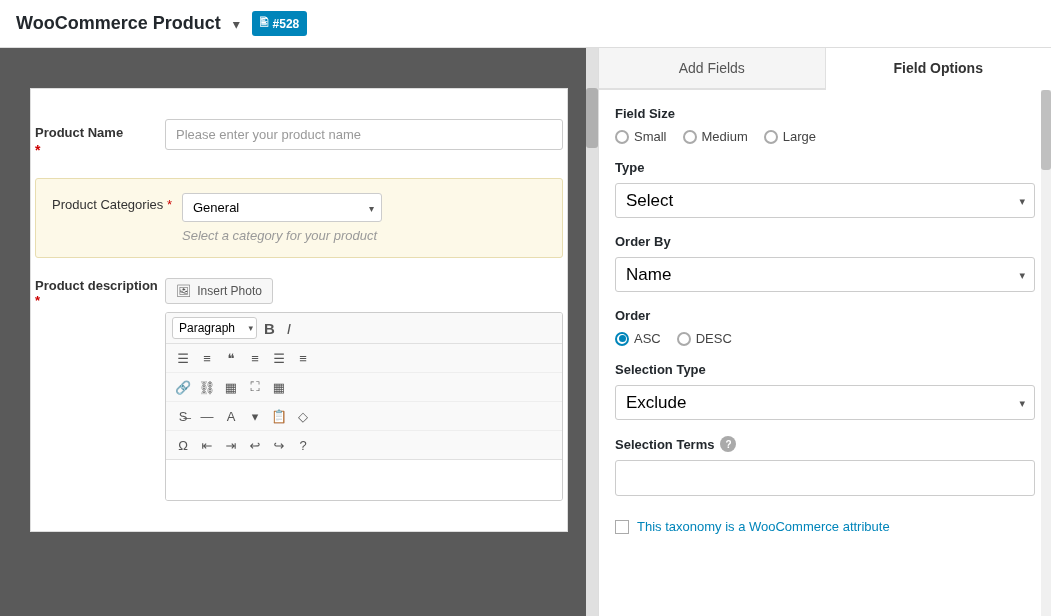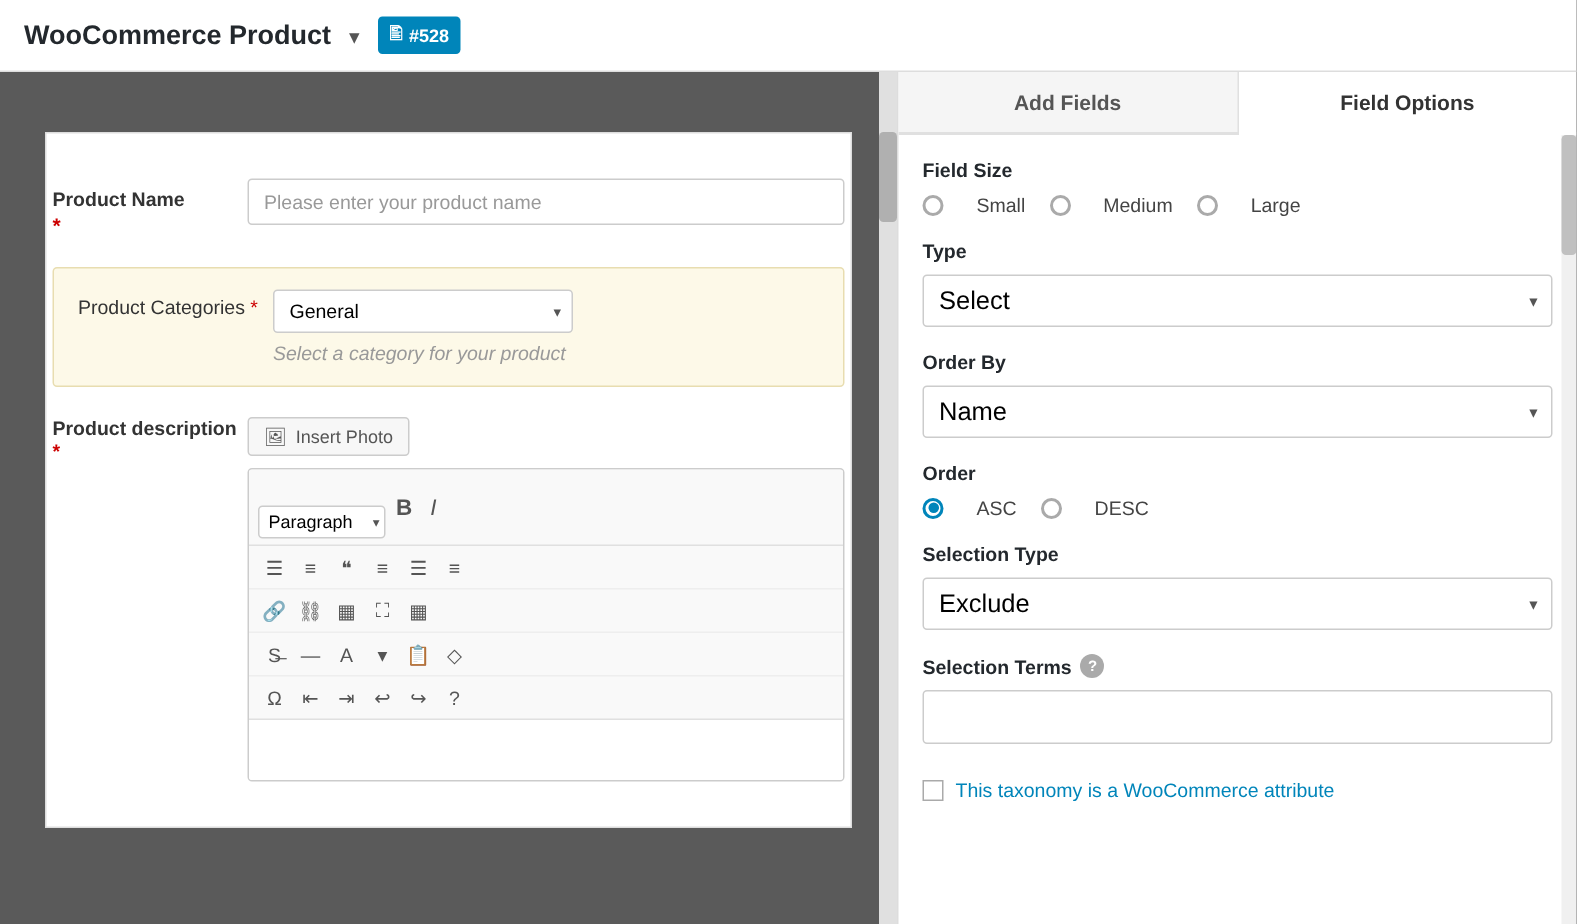--- a/index.html
+++ b/index.html
@@ -39,48 +39,48 @@
 
     
     .desc-row { display: flex; align-items: flex-start; }
     .desc-label { width: 130px; font-weight: 700; font-size: 13px; color: #333; flex-shrink: 0; }
     .desc-label .required { color: #c00; }
     .desc-control { flex: 1; }
     .insert-photo-btn { display: flex; align-items: center; gap: 6px; background: #f7f7f7; border: 1px solid #ccc; border-radius: 3px; padding: 5px 10px; font-size: 12px; color: #555; cursor: pointer; margin-bottom: 8px; width: fit-content; }
     .editor-toolbar { border: 1px solid #ccc; border-radius: 3px; overflow: hidden; }
     .editor-toolbar-row1 { display: flex; align-items: center; gap: 2px; padding: 4px 6px; border-bottom: 1px solid #e0e0e0; background: #f9f9f9; }
     .editor-format-select { border: 1px solid #ccc; border-radius: 3px; padding: 3px 20px 3px 6px; font-size: 12px; background: #fff; appearance: none; -webkit-appearance: none; position: relative; }
-    .editor-format-wrap { position: relative; display: inline-block; margin-top: 20px; }
+    .editor-format-wrap { position: relative; display: inline-block; }
     .editor-format-arrow { position: absolute; right: 4px; top: 50%; transform: translateY(-50%); font-size: 9px; pointer-events: none; color: #555; }
     .editor-btn { background: none; border: none; cursor: pointer; padding: 2px 5px; font-size: 14px; color: #555; border-radius: 2px; line-height: 1; }
     .editor-btn.bold { font-weight: 900; font-size: 15px; }
     .editor-btn.italic { font-style: italic; font-size: 15px; }
     .editor-icons-rows { background: #f9f9f9; border-bottom: 1px solid #e0e0e0; }
     .editor-icon-row { display: flex; align-items: center; gap: 2px; padding: 3px 6px; border-bottom: 1px solid #eee; }
     .editor-icon-row:last-child { border-bottom: none; }
     .editor-icon { width: 22px; height: 22px; display: flex; align-items: center; justify-content: center; cursor: pointer; color: #555; font-size: 13px; border-radius: 2px; }
     .editor-body { background: #fff; min-height: 40px; padding: 8px; border: none; }
 
     
     .left-scroll { position: absolute; right: 0; top: 0; width: 12px; height: 100%; background: #e0e0e0; }
     .left-scroll-thumb { width: 12px; height: 60px; background: #b0b0b0; border-radius: 3px; margin-top: 40px; }
 
     
     .right-panel { flex: 1; background: #fff; border-left: 1px solid #ddd; display: flex; flex-direction: column; overflow: hidden; }
     .right-tabs { display: flex; border-bottom: 2px solid #e0e0e0; }
     .right-tab { flex: 1; text-align: center; padding: 12px 0; font-size: 14px; color: #555; cursor: pointer; background: #f5f5f5; border-bottom: none; }
     .right-tab.active { background: #fff; color: #333; font-weight: 600; border-bottom: 2px solid #fff; margin-bottom: -2px; }
-    .right-tab:first-child { border-right: 1px solid #e0e0e0; font-weight: bold; }
+    .right-tab:first-child { border-right: 1px solid #e0e0e0; }
     .right-content { flex: 1; overflow-y: auto; padding: 16px; position: relative; }
 
     
     .field-option-section { margin-bottom: 16px; }
     .field-option-label { font-size: 13px; font-weight: 600; color: #23282d; margin-bottom: 8px; }
     .radio-group { display: flex; align-items: center; gap: 16px; }
-    .radio-item { display: flex; align-items: center; gap: 22px; cursor: pointer; }
+    .radio-item { display: flex; align-items: center; gap: 5px; cursor: pointer; }
     .radio-circle { width: 14px; height: 14px; border-radius: 50%; border: 2px solid #aaa; background: #fff; display: flex; align-items: center; justify-content: center; flex-shrink: 0; }
     .radio-circle.checked { border-color: #0085ba; }
     .radio-circle.checked::after { content: ''; width: 7px; height: 7px; border-radius: 50%; background: #0085ba; display: block; }
     .radio-label { font-size: 13px; color: #444; }
     .select-wrap { position: relative; }
     .select-control { width: 100%; border: 1px solid #ccc; border-radius: 3px; padding: 7px 28px 7px 10px; font-size: 17px; background: #fff; appearance: none; -webkit-appearance: none; cursor: pointer; outline: none; color: #000000; }
     .select-arrow { position: absolute; right: 10px; top: 50%; transform: translateY(-50%); pointer-events: none; color: #555; font-size: 11px; }
     .order-radio-group { display: flex; align-items: center; gap: 16px; }
     .text-input { width: 100%; border: 1px solid #ccc; border-radius: 3px; padding: 7px 10px; font-size: 13px; background: #fff; outline: none; min-height: 36px; }
     .selection-terms-label { display: flex; align-items: center; gap: 6px; }

